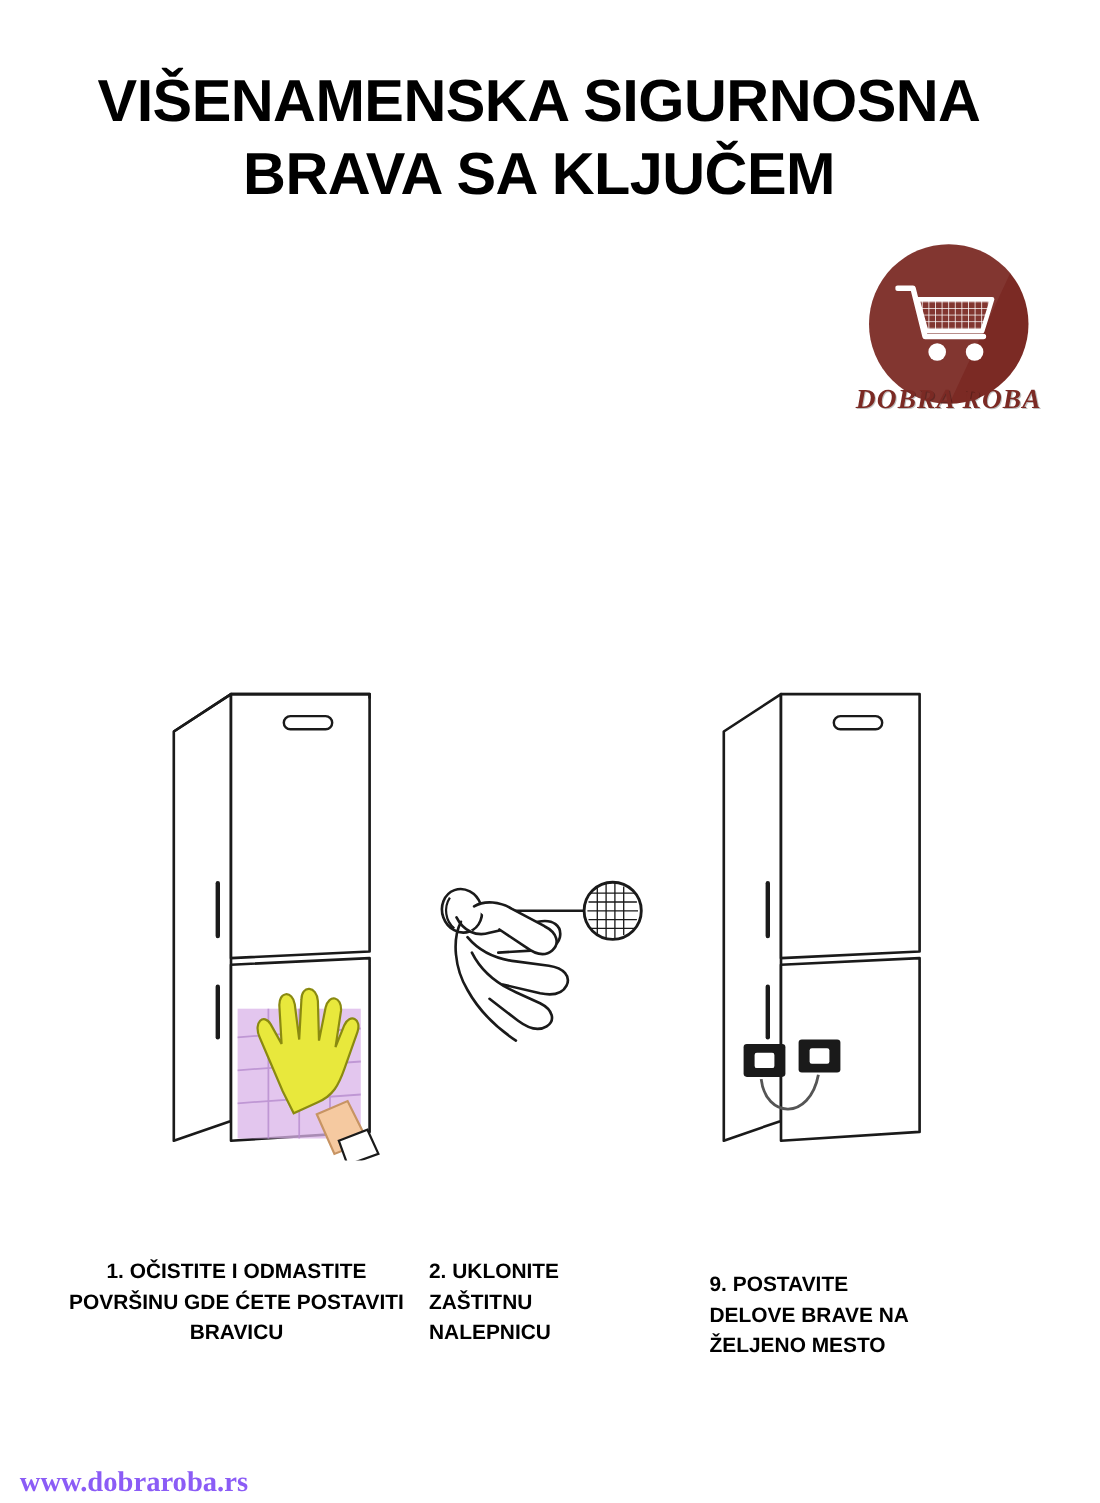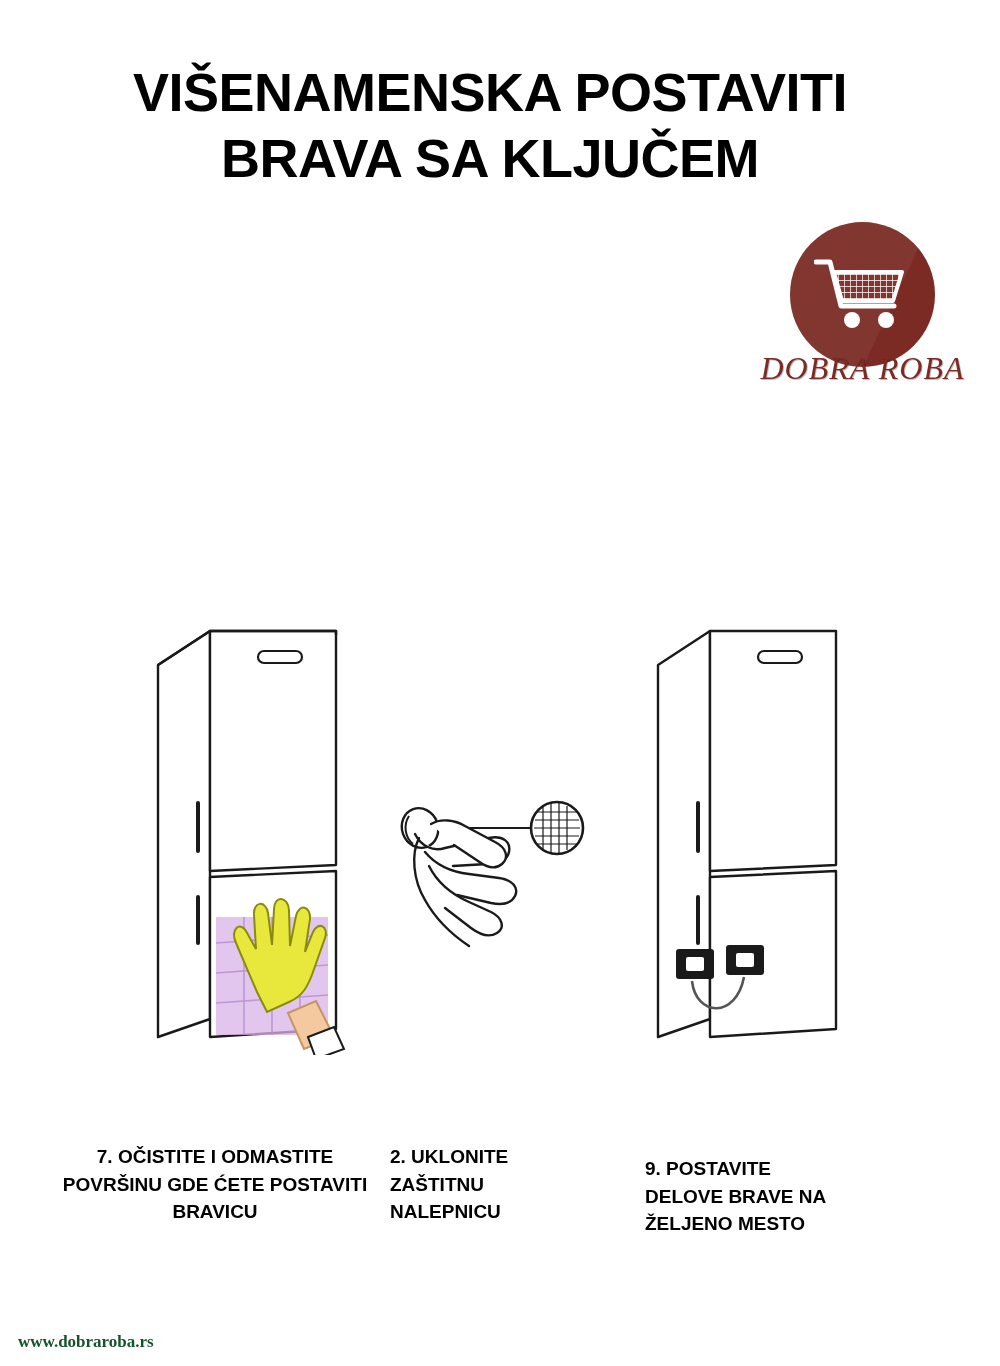--- a/index.html
+++ b/index.html
@@ -66,22 +66,22 @@
     position: absolute;
     left: 24px;
     top: 34px;
   }
   .logo-text {
     position: absolute;
     left: 0;
     top: 128px;
     width: 215px;
     text-align: center;
-    font-size: 32px;
-    font-weight: normal;
+    font-size: 25px;
+    font-weight: bold;
     font-style: italic;
     color: #7b2a24;
     letter-spacing: 1px;
     text-shadow: 1px 1px 0 rgba(0,0,0,0.25);
     font-family: "Liberation Serif", serif;
   }
 
   
   .subtitle {
     position: absolute;
@@ -141,34 +141,34 @@
     left: 645px;
     top: 30px;
     width: 200px;
     text-align: left;
   }
 
   
   .footer {
     position: absolute;
     left: 18px;
-    bottom: 14px;
-    font-size: 17px;
+    bottom: 4px;
+    font-size: 26px;
     font-weight: bold;
     font-family: "Liberation Serif", serif;
-    color: #14532d;
+    color: #8b5cf6;
   }
 </style>
 </head>
 <body>
 
 <div class="page">
 
   <div class="title">
-    <div>VIŠENAMENSKA POSTAVITI</div>
+    <div>VIŠENAMENSKA SIGURNOSNA</div>
     <div>BRAVA SA KLJUČEM</div>
   </div>
 
   <div class="logo-wrap">
     <div class="logo-circle">
       <div class="logo-shine"></div>
       <div class="logo-cart">
         <svg width="100" height="80" viewBox="0 0 100 80">
           <defs>
             <pattern id="mesh" width="6" height="6" patternUnits="userSpaceOnUse">
@@ -275,20 +275,20 @@
           <rect x="86" y="320" width="38" height="30" rx="3" fill="#1a1a1a"></rect>
           <rect x="96" y="328" width="18" height="14" rx="2" fill="#ffffff"></rect>
 
           <path d="M52 356 C56 392 96 394 104 352" fill="none" stroke="#555" stroke-width="2.6"></path>
         </g>
       </svg>
     </div>
   </div>
 
   <div class="captions">
-    <div class="caption cap1">7. OČISTITE I ODMASTITE POVRŠINU GDE ĆETE POSTAVITI BRAVICU</div>
+    <div class="caption cap1">1. OČISTITE I ODMASTITE POVRŠINU GDE ĆETE POSTAVITI BRAVICU</div>
     <div class="caption cap2">2. UKLONITE ZAŠTITNU NALEPNICU</div>
     <div class="caption cap3">9. POSTAVITE DELOVE BRAVE NA ŽELJENO MESTO</div>
   </div>
 
   <div class="footer">www.dobraroba.rs</div>
 
 </div>
 
 </body></html>

